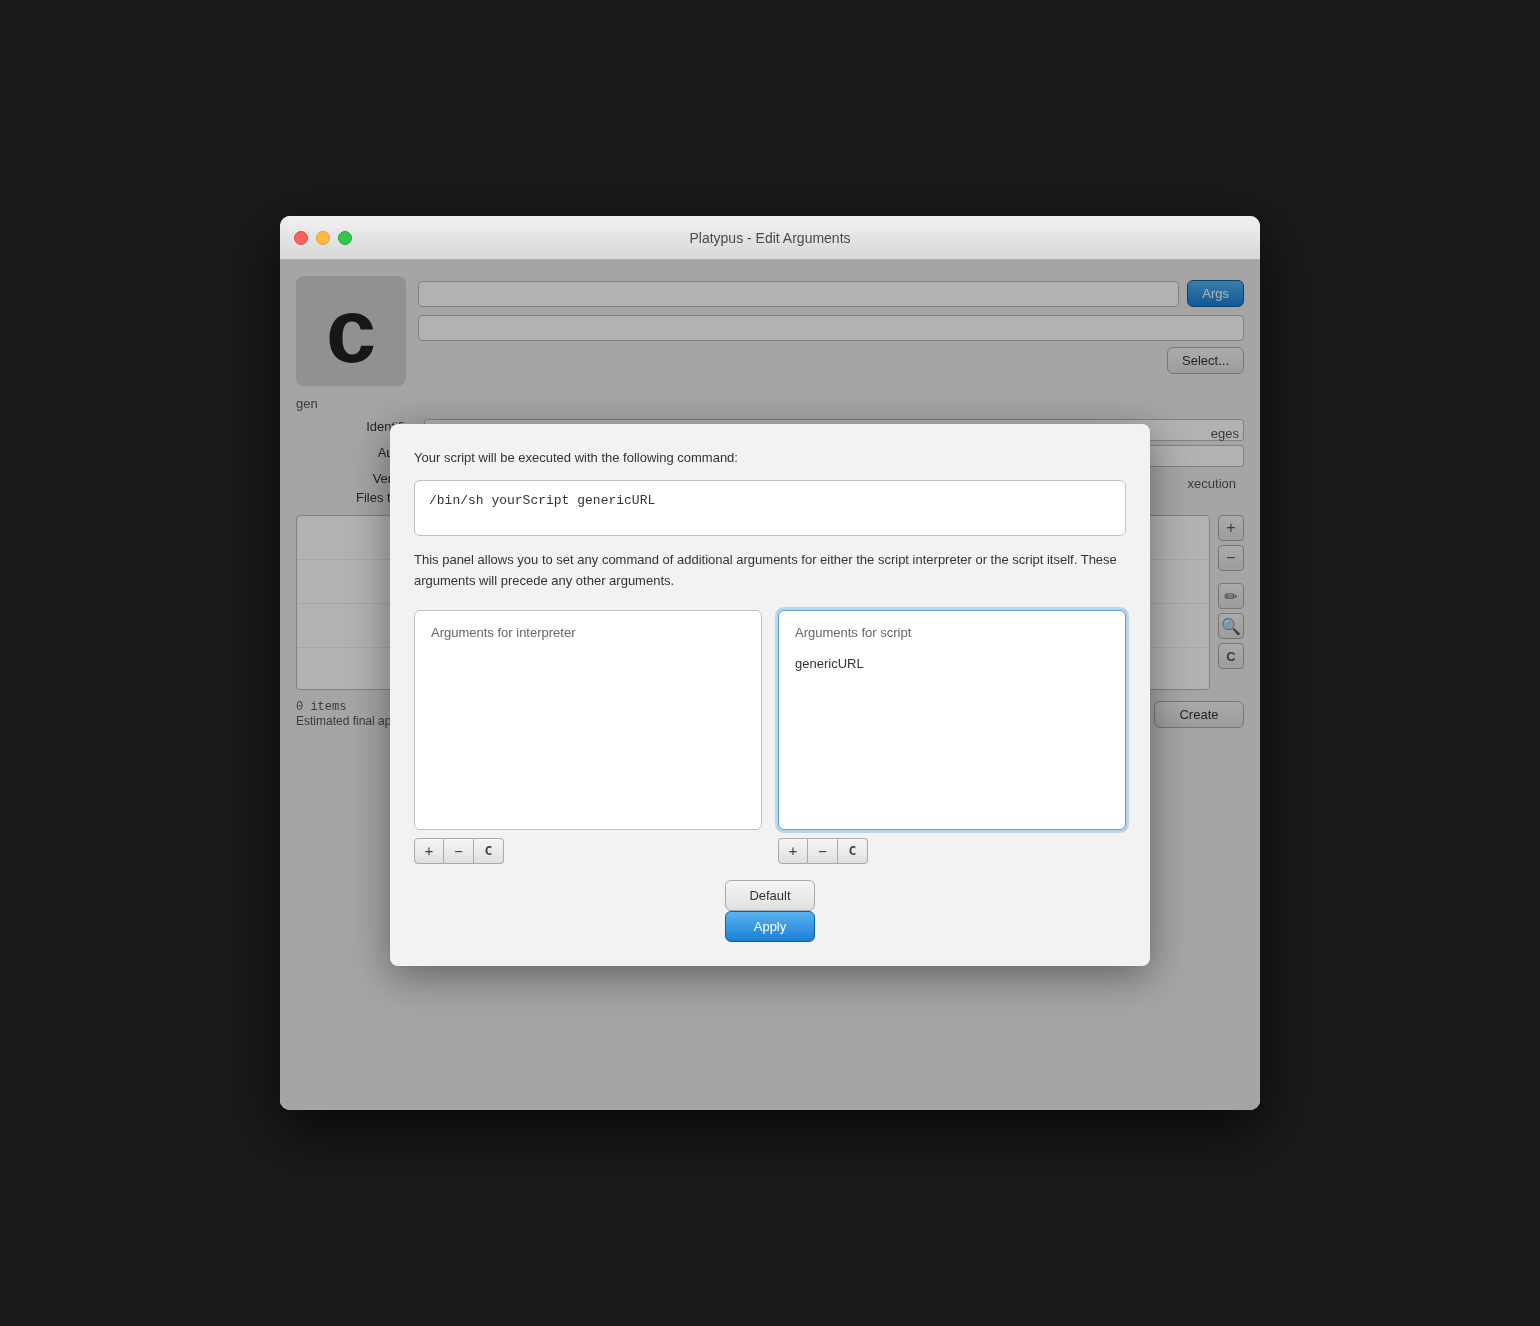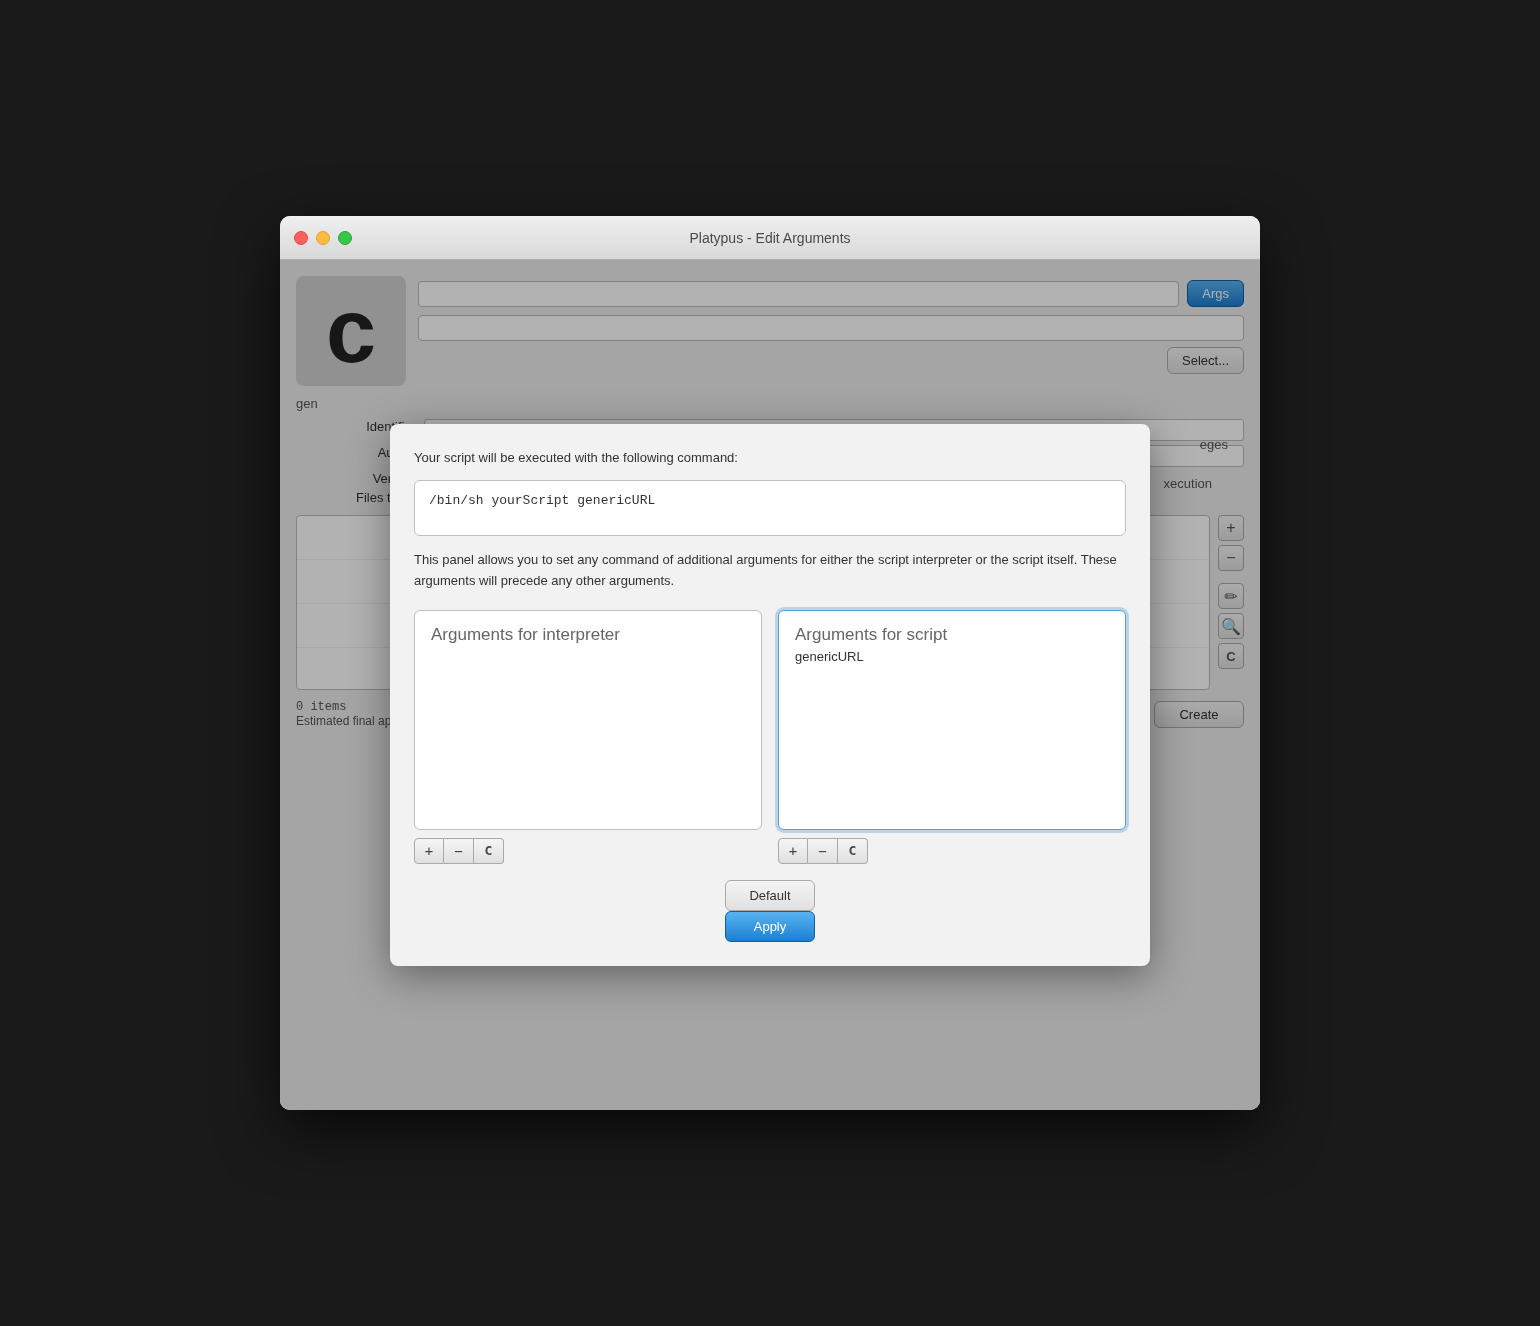--- a/index.html
+++ b/index.html
@@ -191,23 +191,23 @@
       overflow: auto;
       padding: 8px;
     }
 
     .args-panel-box.focused {
       border-color: #5a9fd4;
       box-shadow: 0 0 0 3px rgba(90,159,212,0.35);
     }
 
     .args-panel-label {
-      font-size: 17px;
+      font-size: 13px;
       color: #666;
-      margin-bottom: 0;
+      margin-bottom: 12px;
       padding: 6px 8px 0;
     }
 
     .args-panel-content {
       font-size: 13px;
       color: #333;
       padding: 4px 8px;
     }
 
     .panel-controls {
@@ -292,22 +292,22 @@
         <div style="text-align:right; font-size:13px; color:#333;">Author</div>
         <div style="height:22px; background:white; border:1px solid #bbb; border-radius:3px;"></div>
 
         <div style="text-align:right; font-size:13px; color:#333;">Version</div>
         <div></div>
 
         <div style="text-align:right; font-size:13px; color:#333;">Files to be</div>
         <div></div>
       </div>
 
-      <div style="position:absolute; right:16px; top:150px; font-size:13px; color:#555;margin-top:11px;">eges</div>
-      <div style="position:absolute; right:32px; top:200px; font-size:13px; color:#555;">xecution</div>
+      <div style="position:absolute; right:5px; top:150px; font-size:13px; color:#555;">eges</div>
+      <div style="position:absolute; right:8px; top:200px; font-size:13px; color:#555;">xecution</div>
 
       <div style="margin-top:4px;">
         <div style="display:flex; gap:8px;">
           <div style="flex:1;">
             <div style="height:175px; background:white; border:1px solid #bbb; border-radius:4px; overflow:hidden;">
 
               <div style="height:44px; border-bottom:1px solid #eee;"></div>
               <div style="height:44px; border-bottom:1px solid #eee;"></div>
               <div style="height:44px; border-bottom:1px solid #eee;"></div>
               <div style="height:40px;"></div>

